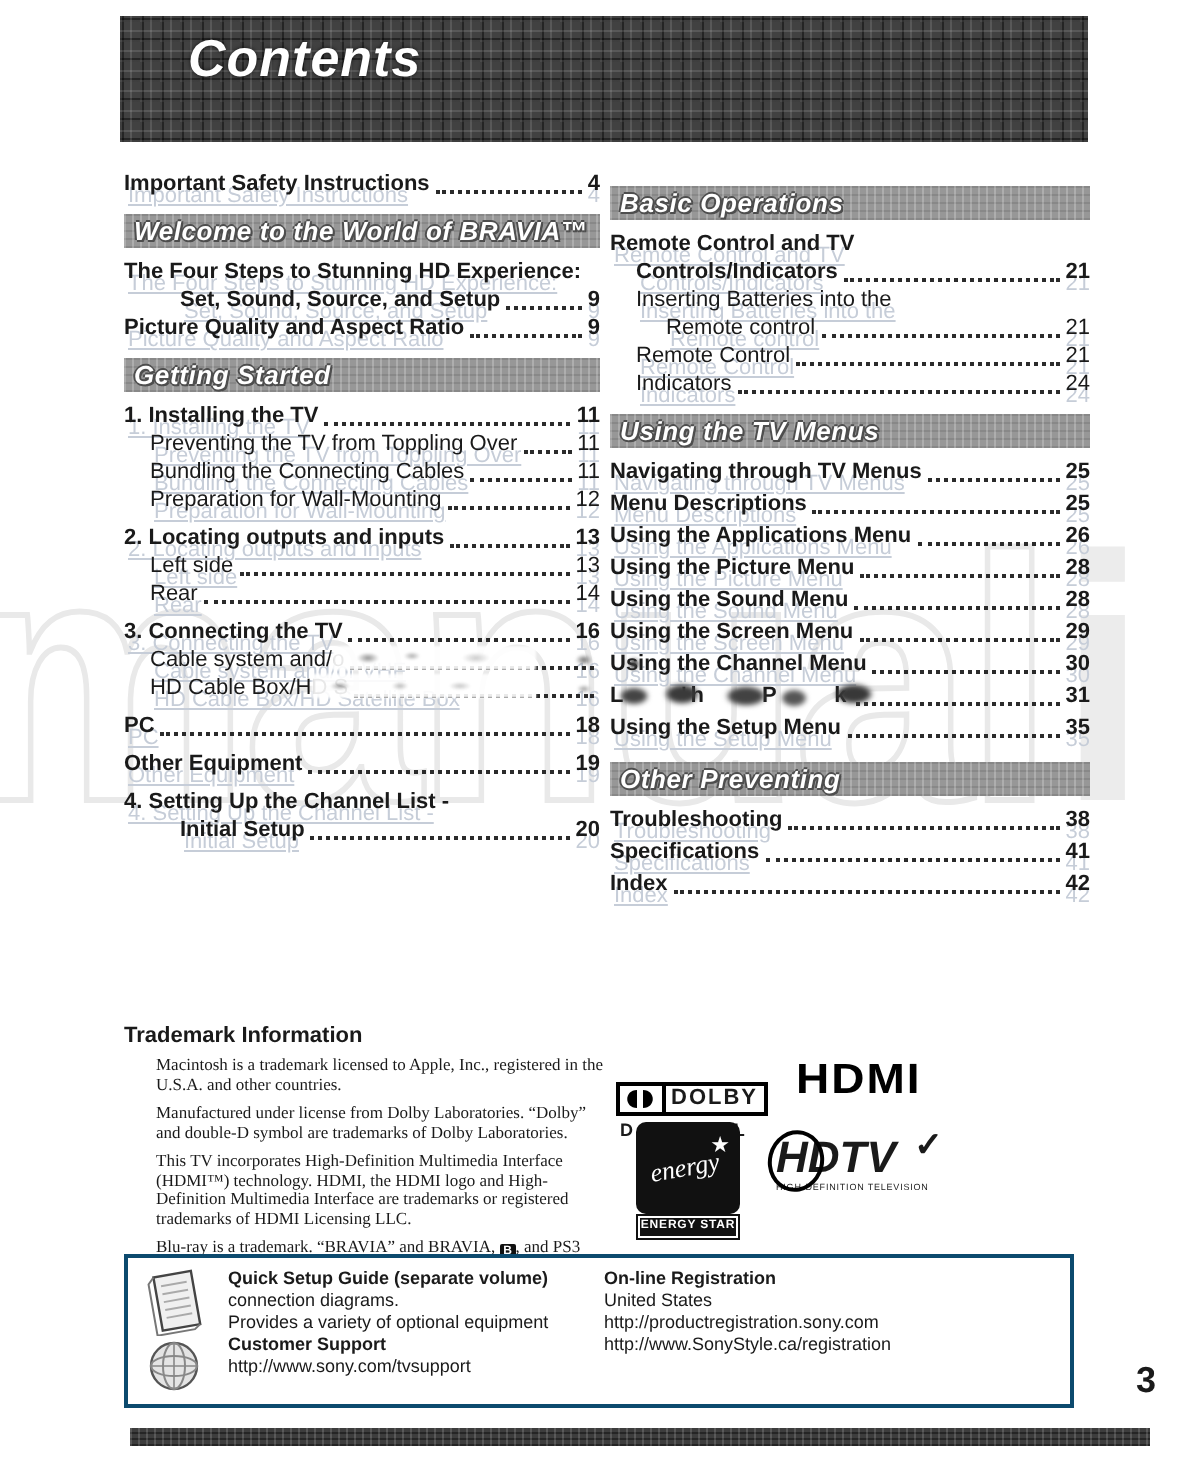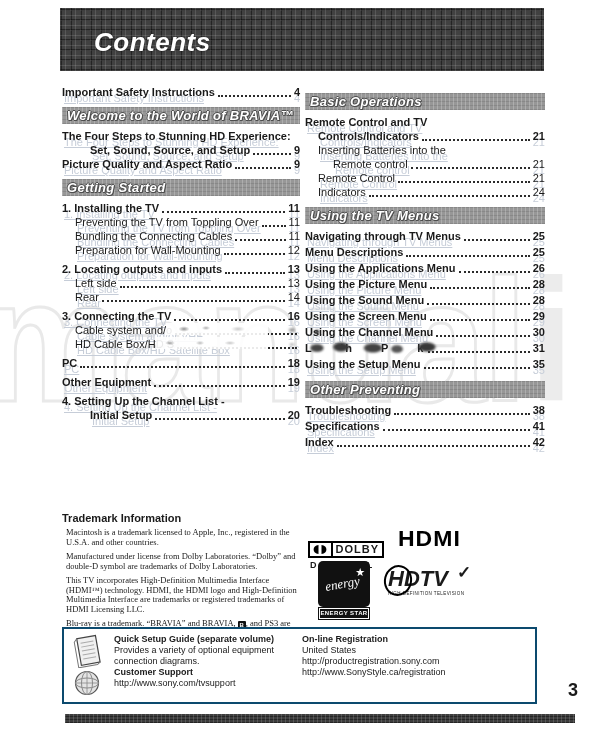--- a/index.html
+++ b/index.html
@@ -13,21 +13,21 @@
   .wm-fill{color:#ececec;margin-left:6px;}
   
   .banner{position:absolute;left:60px;top:8px;width:484px;height:63px;z-index:1;
     background-color:#414141;
     background-image:
       repeating-linear-gradient(90deg,rgba(255,255,255,.12) 0 1px,transparent 1px 5px),
       repeating-linear-gradient(0deg,rgba(255,255,255,.12) 0 1px,transparent 1px 5px),
       repeating-linear-gradient(90deg,rgba(0,0,0,.45) 0 2px,transparent 2px 10px),
       repeating-linear-gradient(0deg,rgba(0,0,0,.45) 0 2px,transparent 2px 10px);}
   .banner-title{font-size:26px;font-weight:bold;font-style:italic;color:#fff;
-                padding:19px 0 0 34px;letter-spacing:.5px;text-shadow:0 0 2px rgba(0,0,0,.7);}
+                padding:6px 0 0 34px;letter-spacing:.5px;text-shadow:0 0 2px rgba(0,0,0,.7);}
   
   .columns{position:absolute;left:62px;top:86px;width:483px;display:flex;z-index:1;}
   .col{width:238px;}
   .col.right{width:240px;margin-left:5px;}
   .sec{margin-top:7px;}
   .sec-header{height:17px;background-color:#979797;
     background-image:
       repeating-linear-gradient(90deg,rgba(255,255,255,.22) 0 1px,transparent 1px 4px),
       repeating-linear-gradient(0deg,rgba(0,0,0,.10) 0 1px,transparent 1px 4px);
     color:#fff;font-style:italic;font-weight:bold;font-size:13px;line-height:17px;
@@ -74,21 +74,21 @@
     background:
       radial-gradient(ellipse 10px 6px at 10px 8px,#444 55%,transparent 75%),
       radial-gradient(ellipse 12px 7px at 34px 7px,#3a3a3a 55%,transparent 75%),
       radial-gradient(ellipse 14px 7px at 66px 8px,#424242 55%,transparent 75%),
       radial-gradient(ellipse 9px 6px at 90px 9px,#555 55%,transparent 75%),
       radial-gradient(ellipse 13px 7px at 120px 7px,#383838 55%,transparent 75%);
     filter:blur(1.2px);}
   
   .trademark{position:absolute;left:62px;top:512px;width:240px;z-index:1;}
   .tm-h{font-size:11px;font-weight:bold;margin:0 0 4px 0;}
-  .tm-p{font-family:"Liberation Serif",serif;font-size:8.5px;line-height:9.5px;margin:0 0 5px 4px;}
+  .tm-p{font-family:"Liberation Serif",serif;font-size:8.5px;line-height:9.5px;margin:0 0 5px 16px;}
   .bravia-b{display:inline-block;width:8px;height:8px;background:#111;border-radius:1px;
             color:#fff;font-size:6px;line-height:8px;text-align:center;vertical-align:-1px;
             font-family:"Liberation Sans",sans-serif;font-weight:bold;}
   
   .logo-dolby{position:absolute;left:308px;top:541px;z-index:1;width:76px;}
   .dolby-row{display:flex;align-items:stretch;}
   .dd-box{border:2px solid #000;width:26px;height:13px;display:flex;align-items:center;justify-content:center;}
   .dolby-box{border:2px solid #000;border-left:none;font-weight:bold;font-size:11px;line-height:13px;
              padding:0 3px;letter-spacing:1px;}
   .dolby-sub{font-weight:bold;font-size:9px;letter-spacing:4.5px;margin-top:2px;padding-left:2px;}
@@ -650,22 +650,22 @@
     <span class="ib-globe">
       <svg width="26" height="26" viewBox="0 0 26 26">
           <circle cx="13" cy="13" r="11.5" fill="#e4e4e4" stroke="#555" stroke-width="1.2"></circle>
           <ellipse cx="13" cy="13" rx="5.5" ry="11.5" fill="none" stroke="#888"></ellipse>
           <ellipse cx="13" cy="13" rx="11.5" ry="5" fill="none" stroke="#888"></ellipse>
           <path d="M1.5 13h23M13 1.5v23" stroke="#888" stroke-width=".8"></path>
         </svg>
     </span>
     <div class="ib-left">
       <div class="ib-b">Quick Setup Guide (separate volume)</div>
+      <div>connection diagrams.</div>
       <div>Provides a variety of optional equipment</div>
-      <div>connection diagrams.</div>
       <div class="ib-b">Customer Support</div>
       <div>http://www.sony.com/tvsupport</div>
     </div>
     <div class="ib-right">
       <div class="ib-b">On-line Registration</div>
       <div>
 
           <div>United States</div>
           <div>http://productregistration.sony.com</div>
 

